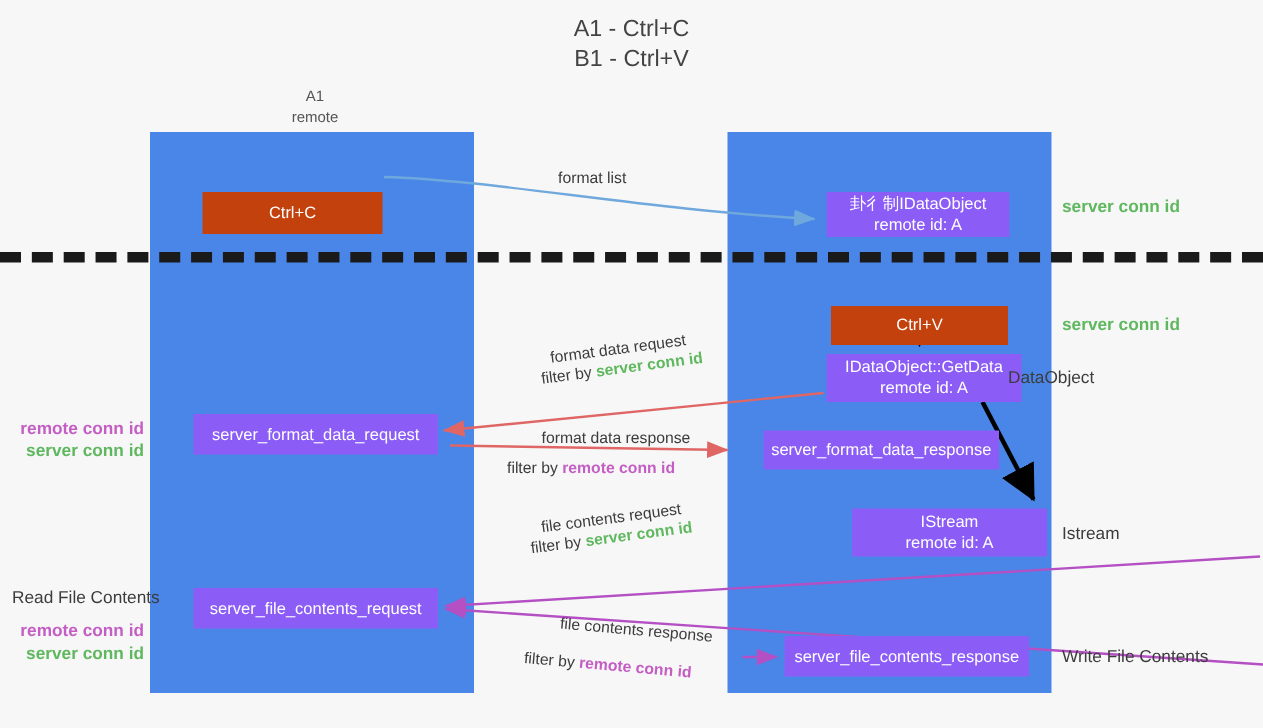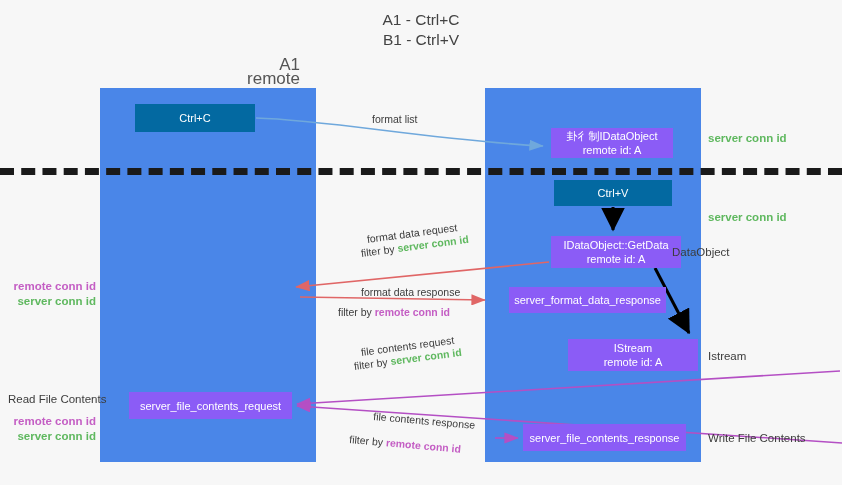--- a/index.html
+++ b/index.html
@@ -18,21 +18,21 @@
   #title{
     left:0;top:10px;width:842px;
     text-align:center;
     font-size:15.5px;line-height:20px;
     color:#434343;
     white-space:pre;
   }
 
   
   .col-head{
-    text-align:right;font-size:17px;line-height:14px;color:#555;
+    text-align:center;font-size:10px;line-height:14px;color:#555;
     white-space:pre;
   }
   #head-a1{left:120px;top:58px;width:180px;}
   #head-b1{left:532px;top:58px;width:180px;}
 
   
   .lane{background:#4a86e8;}
   #lane-a{left:100px;top:88px;width:216px;height:374px;}
   #lane-b{left:485px;top:88px;width:216px;height:374px;}
 
@@ -43,21 +43,21 @@
   }
 
   
   .box{
     box-sizing:border-box;
     display:flex;flex-direction:column;
     align-items:center;justify-content:center;
     color:#ffffff;font-size:11px;line-height:14px;
     text-align:center;white-space:pre;
   }
-  .green{background:#0369a1;}
+  .green{background:#c2410c;margin-top:24px;}
   .orange{background:#8b5cf6;}
 
   #box-ctrlc{left:135px;top:104px;width:120px;height:28px;}
   #box-idataobject{left:551px;top:128px;width:122px;height:30px;}
   #box-ctrlv{left:554px;top:180px;width:118px;height:26px;}
   #box-getdata{left:551px;top:236px;width:130px;height:32px;}
   #box-fmt-req{left:129px;top:276px;width:163px;height:27px;}
   #box-fmt-resp{left:489px;top:287px;width:157px;height:26px;margin-left:20px;}
   #box-istream{left:568px;top:339px;width:130px;height:32px;}
   #box-file-req{left:129px;top:392px;width:163px;height:27px;}
@@ -149,20 +149,21 @@
   </svg>
 
   <div class="abs" id="divider"></div>
 
   <div class="abs box green" id="box-ctrlc">Ctrl+C</div>
   <div class="abs box orange" id="box-idataobject">卦彳制IDataObject
 remote id: A</div>
   <div class="abs box green" id="box-ctrlv">Ctrl+V</div>
   <div class="abs box orange" id="box-getdata">IDataObject::GetData
 remote id: A</div>
+  <div class="abs box orange" id="box-fmt-req">server_format_data_request</div>
   <div class="abs box orange" id="box-fmt-resp">server_format_data_response</div>
   <div class="abs box orange" id="box-istream">IStream
 remote id: A</div>
   <div class="abs box orange" id="box-file-resp">server_file_contents_response</div>
   <div class="abs box orange" id="box-file-req">server_file_contents_request</div>
 
   <div class="abs side-label c-green" id="lbl-server1">server conn id</div>
   <div class="abs side-label c-green" id="lbl-server2">server conn id</div>
   <div class="abs side-label c-dark" id="lbl-dataobject">DataObject</div>
   <div class="abs side-label c-dark" id="lbl-istream">Istream</div>

